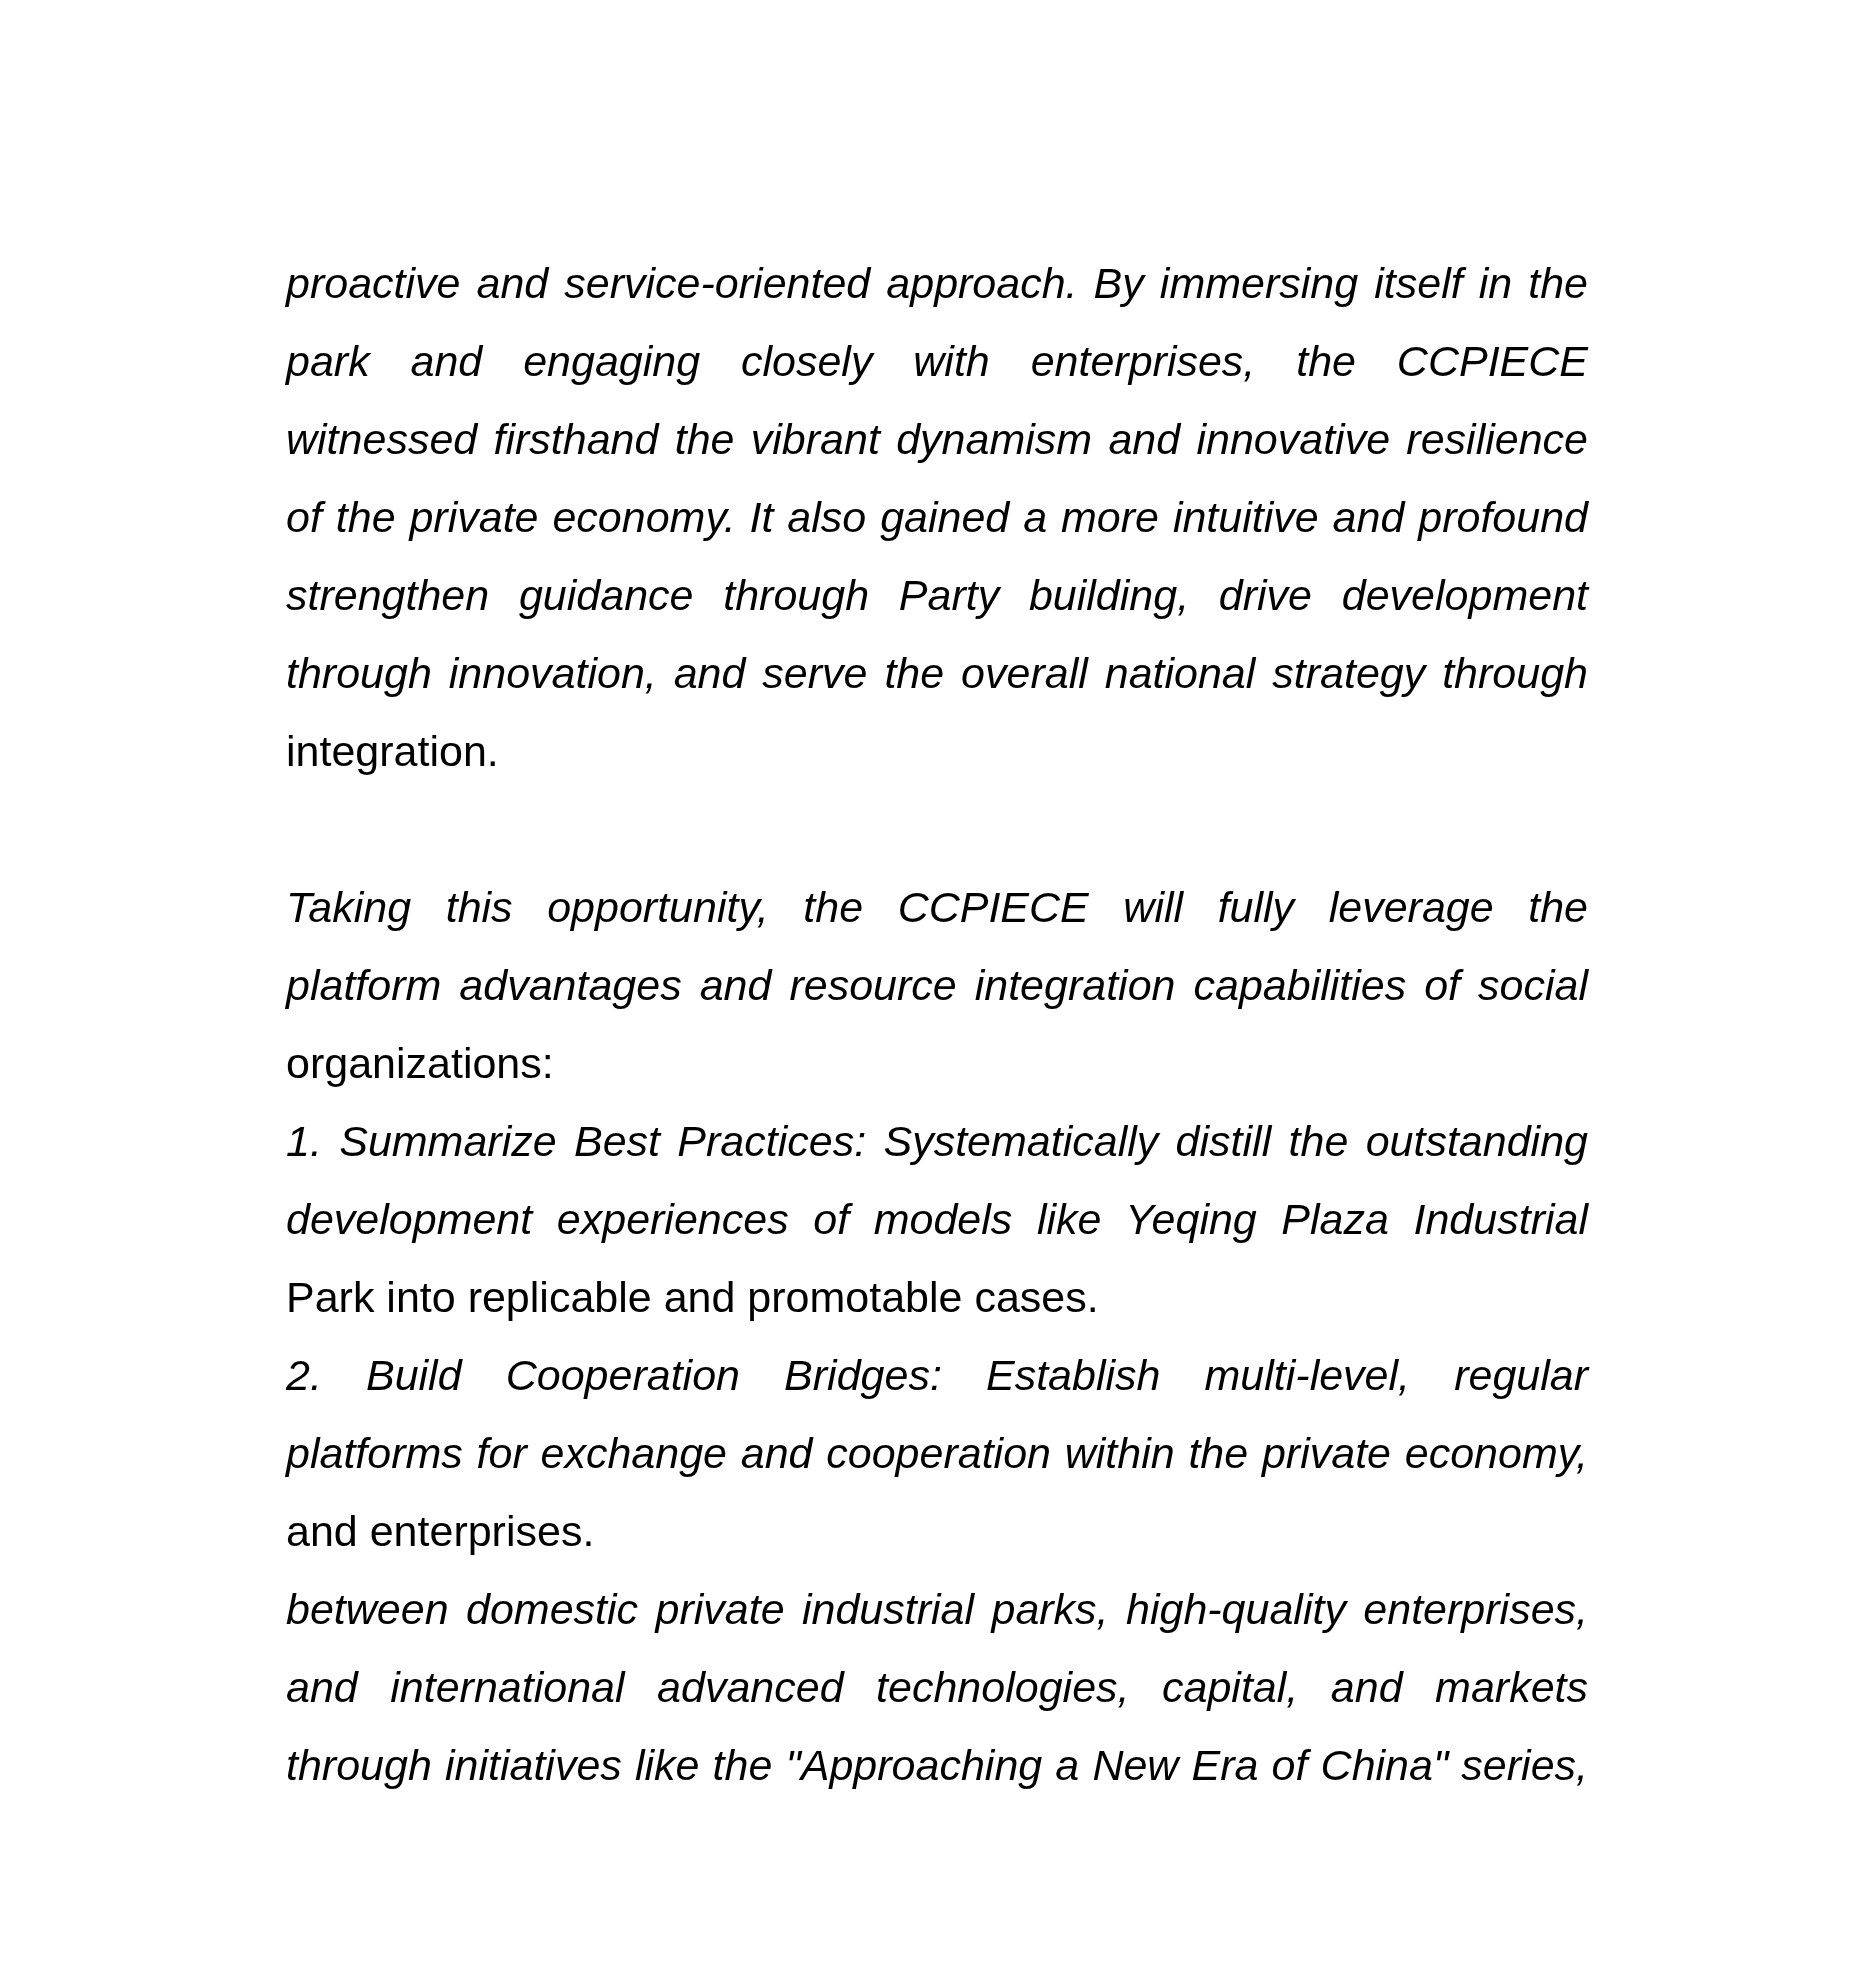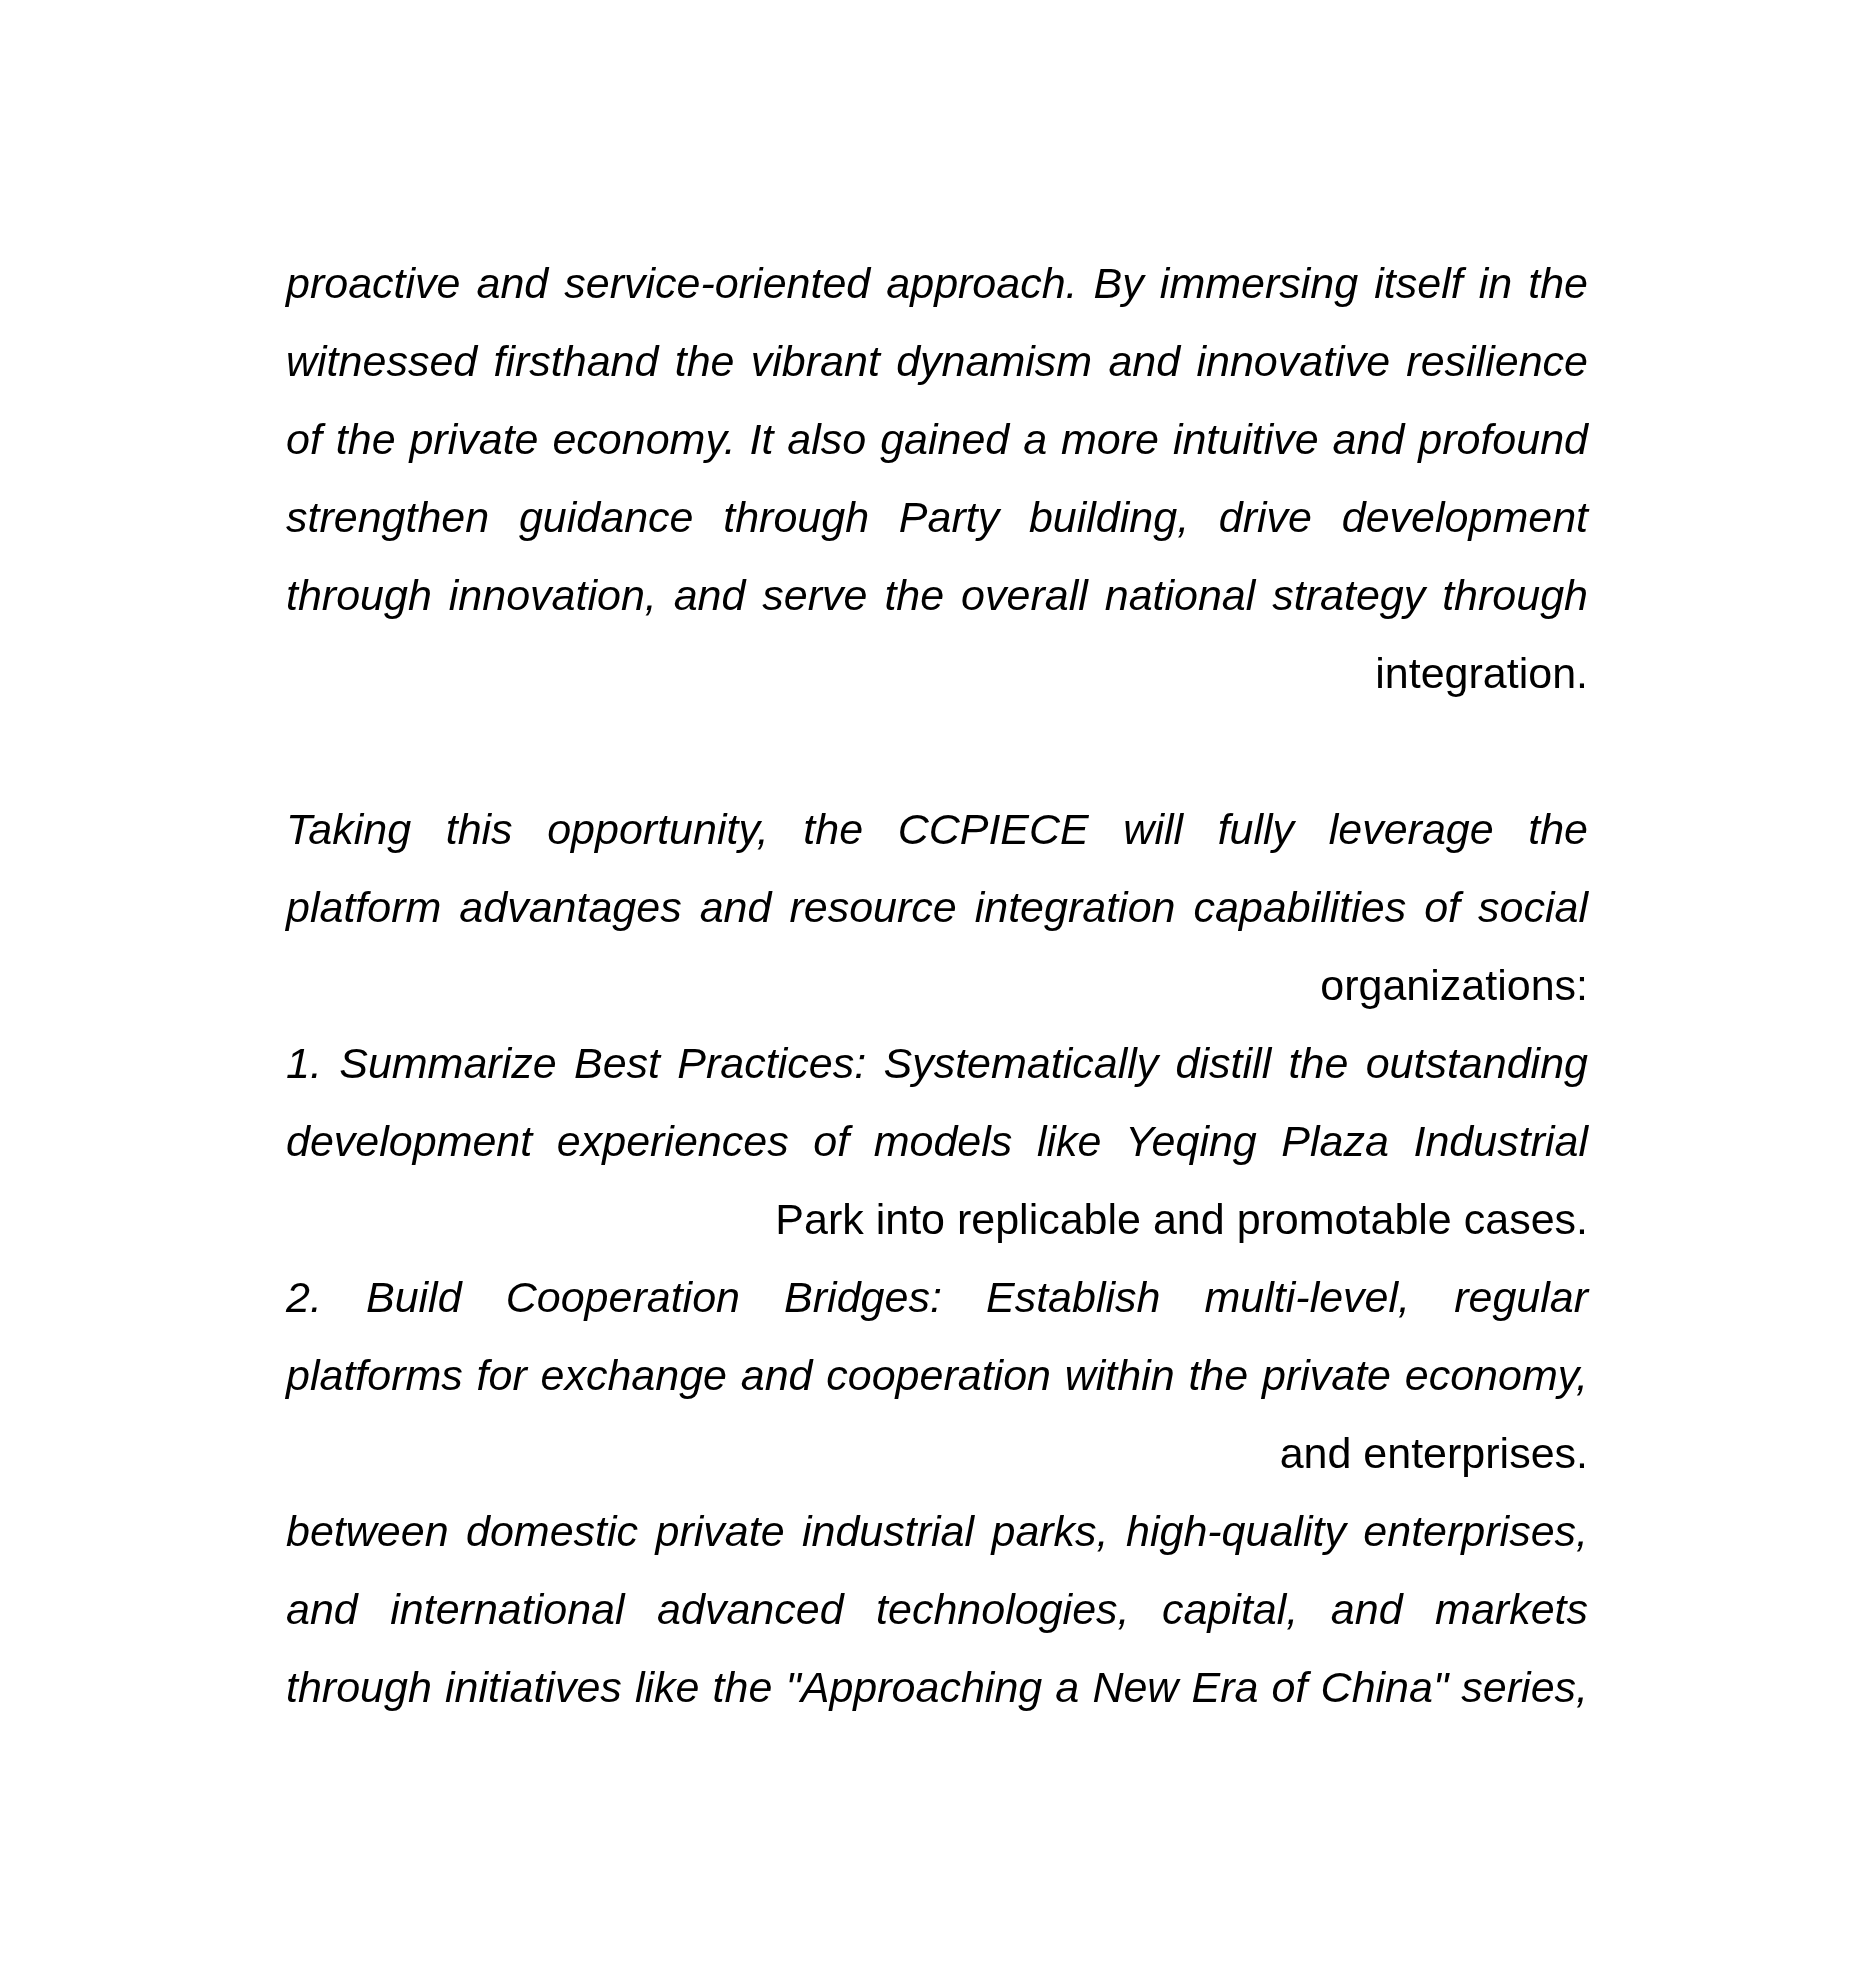--- a/index.html
+++ b/index.html
@@ -28,37 +28,38 @@
     font-family: "Liberation Sans", "DejaVu Sans", sans-serif;
     font-size: 43px;
     line-height: 78px;
     font-weight: 400;
     color: #000000;
     letter-spacing: 0;
   }
   .line {
     height: 78px;
     white-space: normal;
-    text-align: right;
+    text-align: left;
   }
   .line.justified {
     text-align: justify;
     text-align-last: justify;
     font-style: italic;
   }
   .line.blank {
     
   }
 </style>
 </head>
 <body style="background: rgb(255, 255, 255);">
 
 <div class="page">
   <div class="text-block" id="text-block" style="color: rgb(0, 0, 0);">
       <div class="line justified">proactive and service-oriented approach. By immersing itself in the</div>
+      <div class="line justified">park and engaging closely with enterprises, the CCPIECE</div>
       <div class="line justified">witnessed firsthand the vibrant dynamism and innovative resilience</div>
       <div class="line justified">of the private economy. It also gained a more intuitive and profound</div>
       <div class="line justified">strengthen guidance through Party building, drive development</div>
       <div class="line justified">through innovation, and serve the overall national strategy through</div>
       <div class="line">integration.</div>
       <div class="line blank"></div>
       <div class="line justified">Taking this opportunity, the CCPIECE will fully leverage the</div>
       <div class="line justified">platform advantages and resource integration capabilities of social</div>
       <div class="line">organizations:</div>
       <div class="line justified">1. Summarize Best Practices: Systematically distill the outstanding</div>

